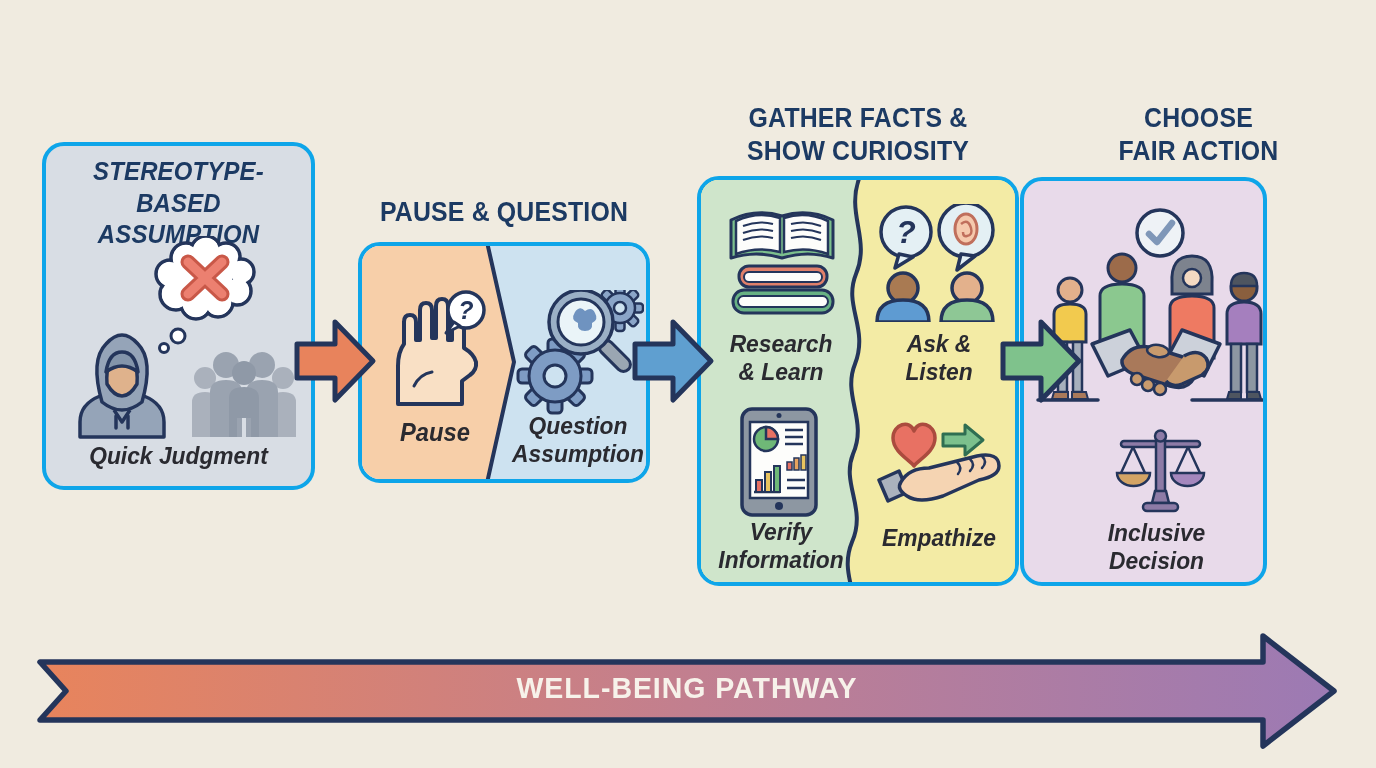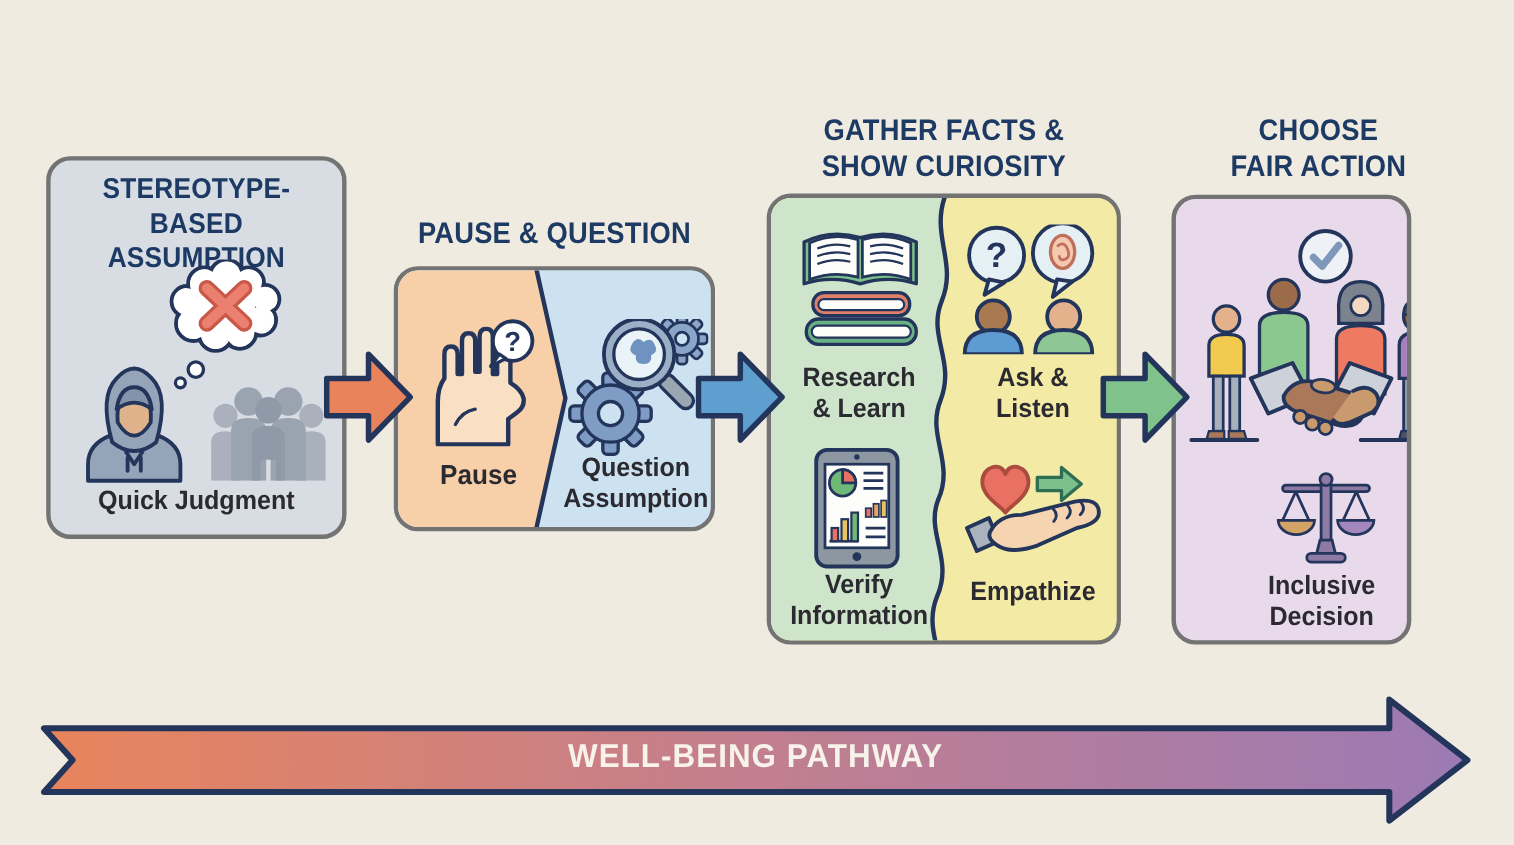--- a/index.html
+++ b/index.html
@@ -1,18 +1,18 @@
 <!DOCTYPE html>
 <html><head>
 <meta charset="utf-8">
 <style>
   html,body{margin:0;padding:0;background:#f0ebe0;}
   #canvas{position:relative;width:1376px;height:768px;background:#f0ebe0;overflow:hidden;
           font-family:"Liberation Sans", sans-serif;}
-  .box{position:absolute;border:4px solid #737373;border-radius:22px;box-sizing:border-box;overflow:hidden;}
+  .box{position:absolute;border:4px solid #0ea5e9;border-radius:22px;box-sizing:border-box;overflow:hidden;font-style:italic;}
   .abs{position:absolute;}
   .hd{position:absolute;text-align:center;font-weight:bold;color:#1c3a63;font-size:27px;
       line-height:1.22;transform:scaleX(0.92);letter-spacing:0.2px;}
   .hd span{display:block;}
   .lbl{position:absolute;text-align:center;font-weight:bold;color:#2a2a30;font-size:24px;
        line-height:1.17;transform:scaleX(0.95);}
   .lbl span{display:block;}
   .banner-label{position:absolute;left:437px;top:671px;width:500px;text-align:center;
        font-weight:bold;font-size:30px;color:#f7f2ea;letter-spacing:1px;transform:scaleX(0.95);}
   svg{display:block;}
@@ -252,21 +252,21 @@
     <div class="lbl" style="left:158px;top:344px;width:160px;">
       <span>Empathize</span>
     </div>
   </div>
 
   <div class="hd" style="left:1062px;top:102px;width:273px;">
     <span>CHOOSE</span>
     <span>FAIR ACTION</span>
   </div>
 
-  <div class="box" style="left:1065px;top:177px;width:218px;height:409px;background:#e8daea;">
+  <div class="box" style="left:1020px;top:177px;width:247px;height:409px;background:#e8daea;">
     <svg class="abs" style="left:110px;top:26px;" width="52" height="52" viewBox="0 0 52 52">
       <circle cx="26" cy="26" r="23" fill="#eef2f6" stroke="#24355b" stroke-width="3.5"></circle>
       <path d="M15,27 L23,35 L38,16" stroke="#7f97b8" stroke-width="6.5" fill="none" stroke-linecap="round" stroke-linejoin="round"></path>
     </svg>
 
     <svg class="abs" style="left:10px;top:67px;" width="244" height="182" viewBox="0 0 244 182">
       <path d="M4,152 L64,152 M158,152 L240,152" stroke="#24355b" stroke-width="3.5" stroke-linecap="round"></path>
 
       <circle cx="88" cy="20" r="14" fill="#9c6b4a" stroke="#24355b" stroke-width="3"></circle>
       <path d="M66,110 L66,48 Q66,36 88,36 Q110,36 110,48 L110,110 Z" fill="#8bc88f" stroke="#24355b" stroke-width="3"></path>

